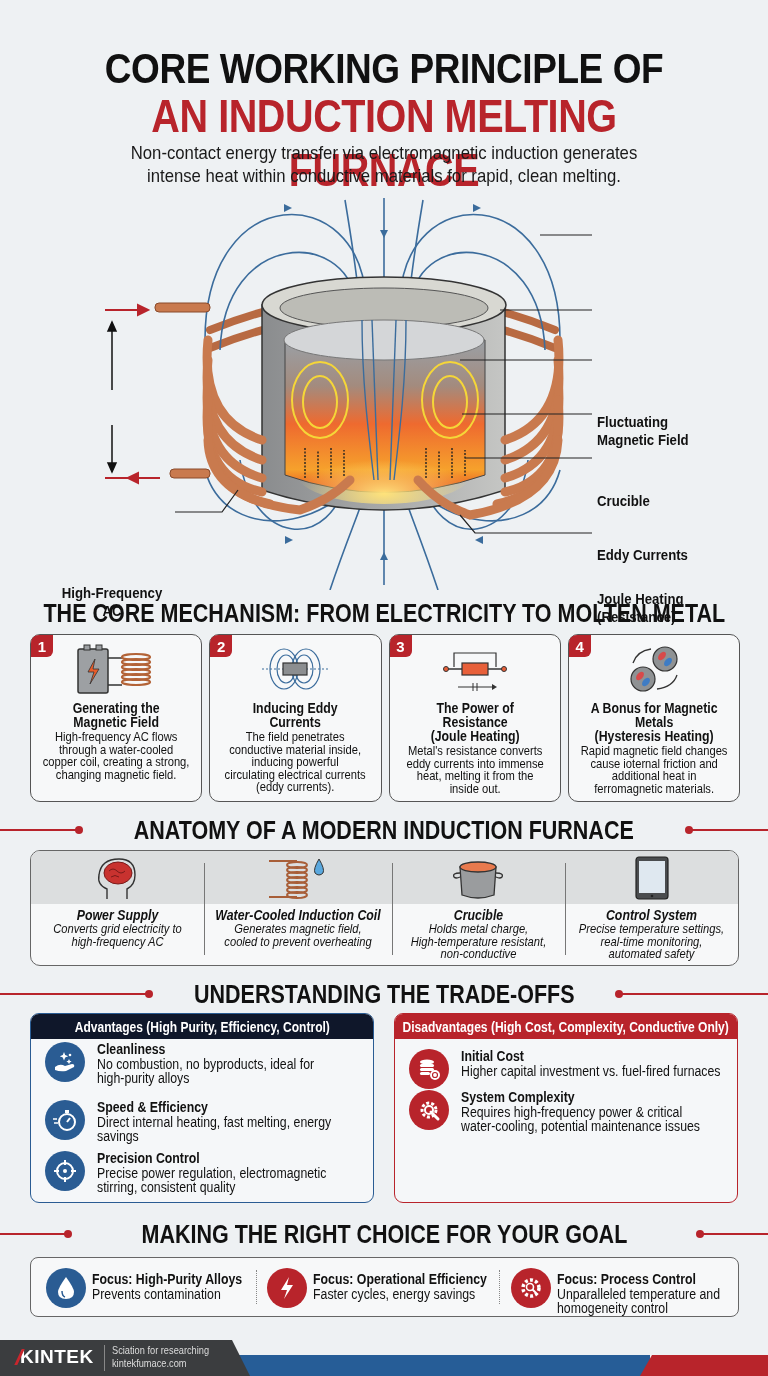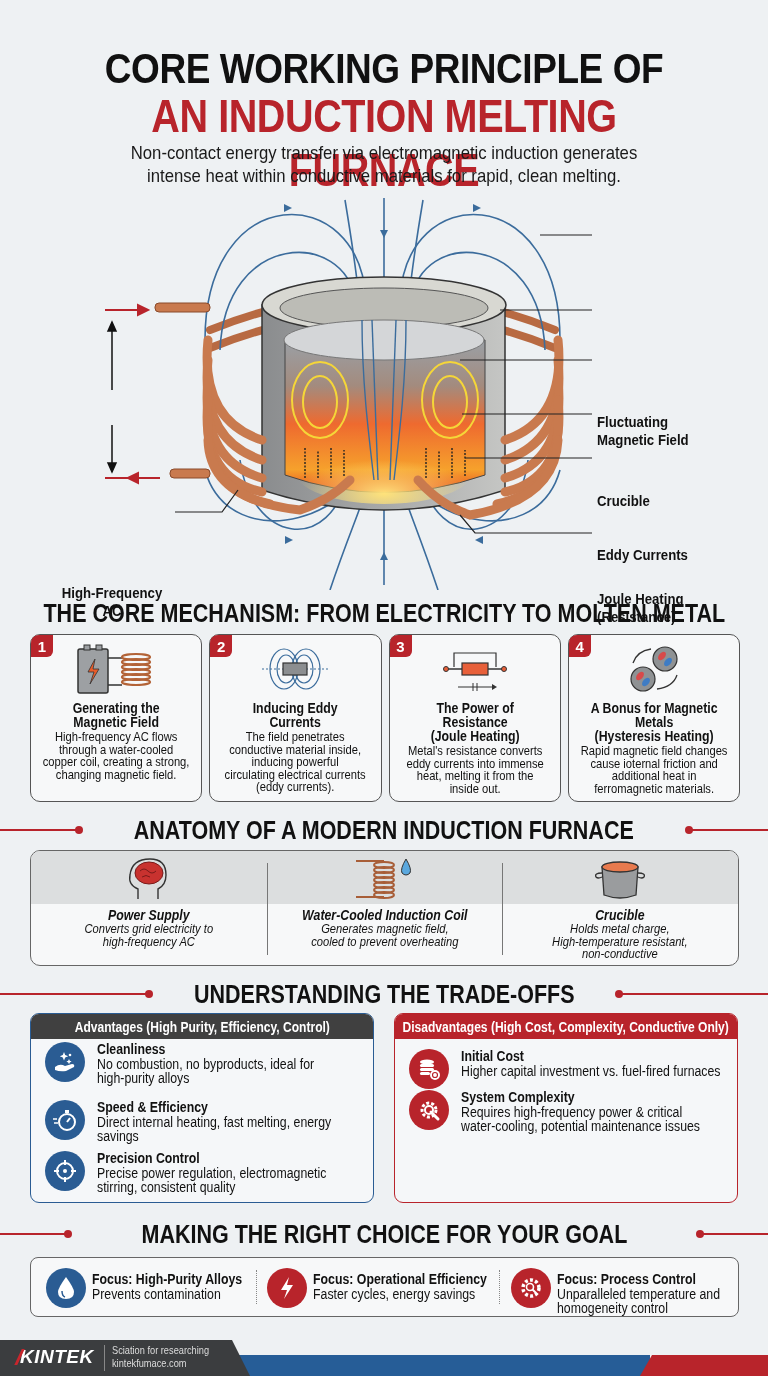--- a/index.html
+++ b/index.html
@@ -90,21 +90,21 @@
   .anat .d { font-size: 13px; line-height: 12.5px; transform: scaleX(0.86); margin: 1px -10px 0; }
 
   
   .trade { position: absolute; top: 1013px; width: 344px; height: 190px; border-radius: 9px; background: #f5f7f9; overflow: hidden; }
   .trade.adv { left: 30px; border: 1.5px solid #2a5c93; }
   .trade.dis { left: 394px; border: 1.5px solid #b8242b; }
   .trade .hd {
     height: 25px; color: #fff; font-weight: 700; font-size: 14px;
     display: flex; align-items: center; justify-content: center; white-space: nowrap;
   }
-  .trade.adv .hd { background: #404040; }
+  .trade.adv .hd { background: #0f172a; }
   .trade.dis .hd { background: #b8242b; }
   .trade .hd span { transform: scaleX(0.86); display: inline-block; }
   .titem { position: absolute; left: 14px; right: 6px; height: 48px; }
   .titem .c {
     position: absolute; left: 0; top: 0; width: 40px; height: 40px; border-radius: 50%;
     display: flex; align-items: center; justify-content: center;
   }
   .adv .titem .c { background: #2a5c93; }
   .dis .titem .c { background: #b8242b; }
   .titem .tx { position: absolute; left: 52px; top: 0; right: 0; transform: scaleX(0.88); transform-origin: left top; width: 330px; }
@@ -127,21 +127,21 @@
   .goal-sep { position: absolute; top: 12px; bottom: 12px; width: 0; border-left: 1.5px dotted #888; }
 
   
   .footer { position: absolute; left: 0; top: 1355px; width: 768px; height: 21px; }
   .f-blue { position: absolute; left: 150px; top: 0; width: 500px; height: 21px; background: #265d97; }
   .f-red  { position: absolute; left: 640px; top: 0; width: 128px; height: 21px; background: #b8242b; clip-path: polygon(12px 0, 100% 0, 100% 100%, 0 100%); }
   .f-dark {
     position: absolute; left: 0; top: 1340px; width: 250px; height: 36px; background: #3b3d3f;
     clip-path: polygon(0 0, 232px 0, 250px 100%, 0 100%);
   }
-  .logo { position: absolute; left: 20px; top: 1346px; color: #fff; font-weight: 700; font-size: 19px; letter-spacing: 0.5px; font-style: italic; }
+  .logo { position: absolute; left: 20px; top: 1346px; color: #fff; font-weight: 700; font-size: 19px; letter-spacing: 0.5px; }
   .logo .k { color: #fff; position: relative; }
   .logo .k::before { content: ""; position: absolute; left: -2px; top: 3px; width: 3px; height: 16px; background: #c8262d; transform: skewX(-25deg); }
   .logo-sep { position: absolute; left: 104px; top: 1345px; width: 1px; height: 26px; background: #888; }
   .tagline { position: absolute; left: 112px; top: 1344px; color: #ddd; font-size: 10.5px; line-height: 13px; transform: scaleX(0.88); transform-origin: left top; }
 </style>
 </head>
 <body>
 
 <div class="title1">CORE WORKING PRINCIPLE OF</div>
 <div class="title2">AN INDUCTION MELTING FURNACE</div>
@@ -468,20 +468,35 @@
         <path d="M10,18 Q2,18 4,22 Q6,24 10,22 M46,18 Q54,18 52,22 Q50,24 46,22" fill="none" stroke="#333" stroke-width="1.3"></path>
       </svg>
     </div>
     <div class="h">Crucible</div>
     <div class="d">
       <div>Holds metal charge,</div>
       <div>High-temperature resistant,</div>
       <div>non-conductive</div>
     </div>
   </div>
+  <div class="anat">
+    <div class="ico">
+      <svg width="40" height="46" viewBox="0 0 40 46">
+        <rect x="4" y="2" width="32" height="42" rx="3" fill="#4a4c4e" stroke="#222" stroke-width="1.2"></rect>
+        <rect x="7" y="6" width="26" height="32" fill="#dfe8f0"></rect>
+        <circle cx="20" cy="41" r="1.3" fill="#222"></circle>
+      </svg>
+    </div>
+    <div class="h">Control System</div>
+    <div class="d">
+      <div>Precise temperature settings,</div>
+      <div>real-time monitoring,</div>
+      <div>automated safety</div>
+    </div>
+  </div>
 </div>
 
 <div class="sec-title" style="top:977px;">
   <div class="line dot-r" style="width:160px; margin-right:42px;"></div>
   <div class="t">UNDERSTANDING THE TRADE-OFFS</div>
   <div class="line dot-l" style="width:160px; margin-left:42px;"></div>
 </div>
 
 <div class="trade adv">
   <div class="hd">

